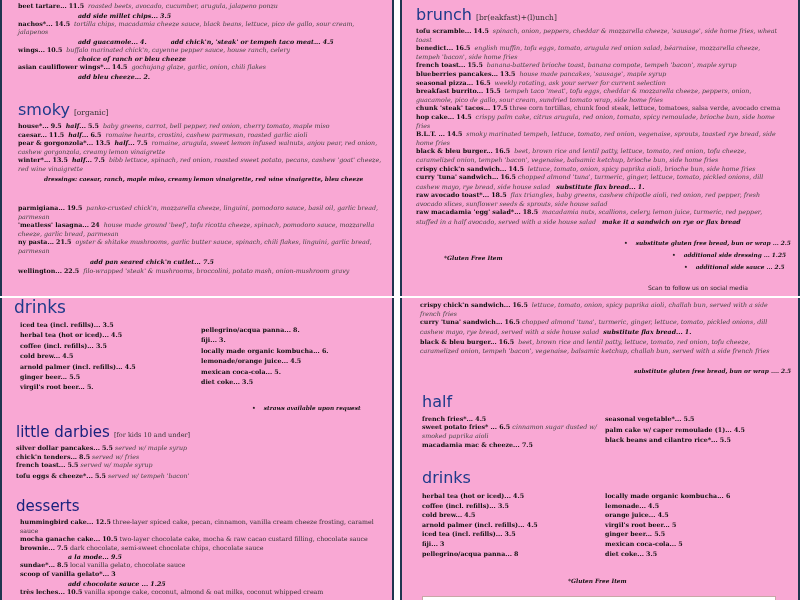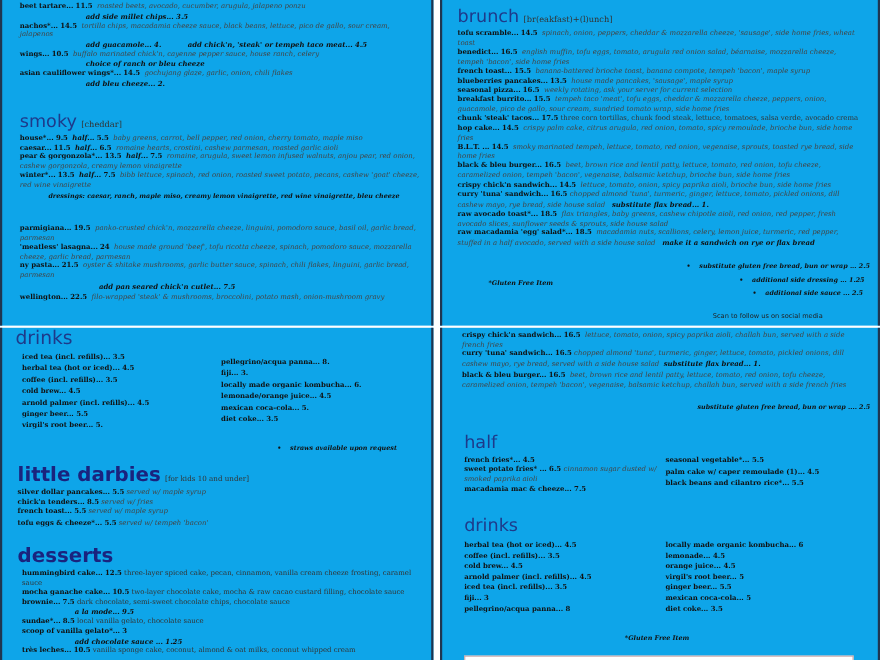--- a/index.html
+++ b/index.html
@@ -1,32 +1,32 @@
 <!DOCTYPE html>
 <html><head>
 <meta charset="utf-8">
 <style>
   * { box-sizing: border-box; margin: 0; padding: 0; }
   html, body { width: 800px; height: 600px; overflow: hidden; background: #ffffff; }
   body { position: relative; font-family: "DejaVu Serif", serif; color: #1a1a1a; }
 
-  .panel { position: absolute; background: #0ea5e9; overflow: hidden; }
+  .panel { position: absolute; background: #f9a8d4; overflow: hidden; }
   .frame-l { border-left: 2px solid #1f3550; }
   .frame-r { border-right: 2px solid #1f3550; }
 
   #p1 { left: 0; top: 0; width: 394px; height: 296px; }
   #p2 { left: 400px; top: 0; width: 400px; height: 296px; }
   #p3 { left: 0; top: 298px; width: 394px; height: 302px; }
   #p4 { left: 400px; top: 298px; width: 400px; height: 302px; }
 
   .inner { position: absolute; left: 16px; right: 10px; top: 0; }
 
   .hdr { font-family: "DejaVu Sans", sans-serif; color: #1e3a8a; font-weight: 400; line-height: 1; }
   .hdr.big { font-size: 16px; }
-  .hdr.bold { font-weight: 700; color: #1a237e; font-size: 18px; }
+  .hdr.bold { font-weight: 400; color: #1a237e; font-size: 15px; }
   .hdr-sub { font-family: "DejaVu Serif", serif; font-size: 7.5px; color: #333; font-weight: 400; margin-left: 4px; }
 
   .row { font-size: 6.3px; line-height: 8.6px; white-space: normal; }
   .row .n { font-weight: 700; color: #111; }
   .row .p { font-weight: 700; color: #111; }
   .row .d { font-style: italic; color: #444; }
   .row .dn { color: #333; }
   .add { font-size: 6.3px; line-height: 9px; font-weight: 700; font-style: italic; color: #111; }
 
   .cols { display: flex; }
@@ -47,21 +47,21 @@
     <div class="add" style="padding-left:60px;">add side millet chips... 3.5</div>
     <div class="row"><span class="n">nachos*...</span> <span class="p">14.5</span>&nbsp; <span class="d">tortilla chips, macadamia cheeze sauce, black beans, lettuce, pico de gallo, sour cream, jalapenos</span></div>
     <div class="add" style="padding-left:60px;"><span>add guacamole... 4.</span><span style="margin-left:24px;">add chick'n, 'steak' or tempeh taco meat... 4.5</span></div>
     <div class="row"><span class="n">wings...</span> <span class="p">10.5</span>&nbsp; <span class="d">buffalo marinated chick'n, cayenne pepper sauce, house ranch, celery</span></div>
     <div class="add" style="padding-left:60px;">choice of ranch or bleu cheeze</div>
     <div class="row"><span class="n">asian  cauliflower wings*...</span> <span class="p">14.5</span>&nbsp; <span class="d">gochujang glaze, garlic, onion, chili flakes</span></div>
     <div class="add" style="padding-left:60px;">add bleu cheeze... 2.</div>
   </div>
 
   <div class="inner" style="top:100px;">
-    <div style="margin-bottom:3px;"><span class="hdr big">smoky</span><span class="hdr-sub">[cheddar]</span></div>
+    <div style="margin-bottom:3px;"><span class="hdr big">smoky</span><span class="hdr-sub">[organic]</span></div>
     <div class="row"><span class="n">house*...</span> <span class="p">9.5</span>&nbsp; <span class="n" style="font-style:italic">half...</span> <span class="p">5.5</span>&nbsp; <span class="d">baby greens, carrot, bell pepper, red onion, cherry tomato, maple miso</span></div>
     <div class="row"><span class="n">caesar...</span> <span class="p">11.5</span>&nbsp; <span class="n" style="font-style:italic">half...</span> <span class="p">6.5</span>&nbsp; <span class="d">romaine hearts, crostini, cashew parmesan, roasted garlic aioli</span></div>
     <div class="row"><span class="n">pear &amp; gorgonzola*...</span> <span class="p">13.5</span>&nbsp; <span class="n" style="font-style:italic">half...</span> <span class="p">7.5</span>&nbsp; <span class="d">romaine, arugula, sweet lemon infused walnuts, anjou pear, red onion, cashew gorgonzola, creamy lemon vinaigrette</span></div>
     <div class="row"><span class="n">winter*...</span> <span class="p">13.5</span>&nbsp; <span class="n" style="font-style:italic">half...</span> <span class="p">7.5</span>&nbsp; <span class="d">bibb lettuce, spinach, red onion, roasted sweet potato, pecans, cashew 'goat' cheeze, red wine vinaigrette</span></div>
     <div class="add" style="padding-left:26px;font-size:5.8px;margin-top:1px;">dressings: caesar, ranch, maple miso, creamy lemon vinaigrette, red wine vinaigrette, bleu cheeze</div>
   </div>
 
   <div class="inner" style="top:204px;">
     <div class="row"><span class="n">parmigiana...</span> <span class="p">19.5</span>&nbsp; <span class="d">panko-crusted chick'n, mozzarella cheeze, linguini, pomodoro sauce, basil oil, garlic bread, parmesan</span></div>
     <div class="row"><span class="n">'meatless' lasagna...</span> <span class="p">24</span>&nbsp; <span class="d">house made ground 'beef', tofu ricotta cheeze, spinach, pomodoro sauce, mozzarella cheeze, garlic bread, parmesan</span></div>

